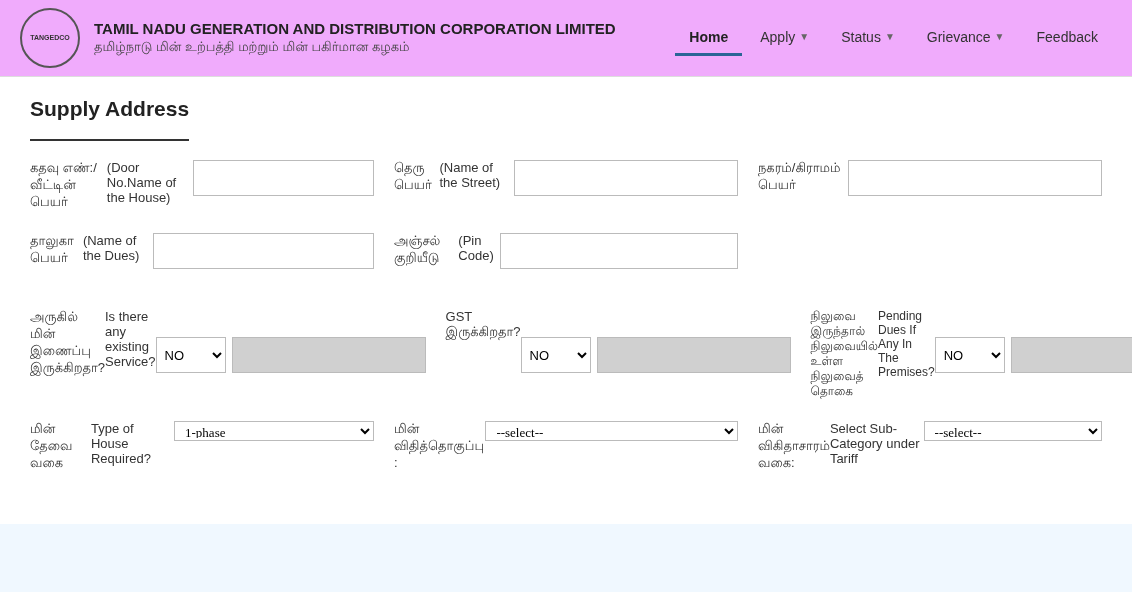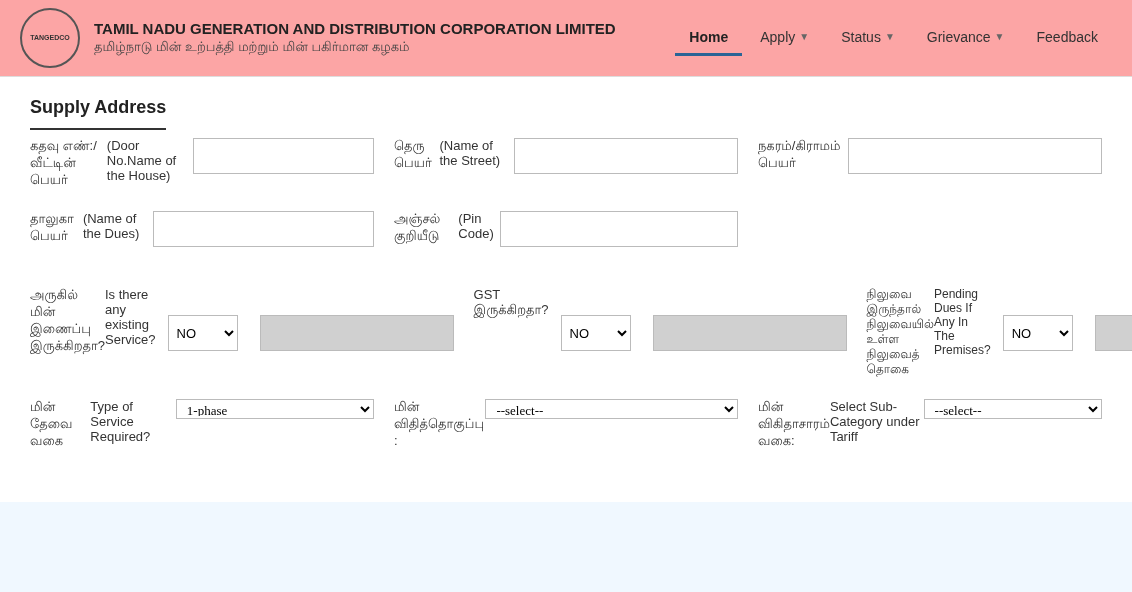--- a/index.html
+++ b/index.html
@@ -1,20 +1,20 @@
 <!DOCTYPE html>
 <html><head>
   <meta charset="utf-8">
   <style>
     * { box-sizing: border-box; margin: 0; padding: 0; }
     body { font-family: Arial, sans-serif; background: #f0f8ff; min-height: 592px; }
 
     
     .header {
-      background: #fca5a5;
+      background: #f0abfc;
       display: flex;
       align-items: center;
       padding: 8px 20px;
       border-bottom: 1px solid #ddd;
       position: relative;
     }
     .logo-circle {
       width: 60px;
       height: 60px;
       border-radius: 50%;
@@ -71,27 +71,27 @@
     }
 
     
     .main-content {
       background: white;
       margin: 0;
       padding: 20px 30px 30px 30px;
     }
 
     .section-title {
-      font-size: 18px;
+      font-size: 21px;
       font-weight: bold;
       color: #222;
       border-bottom: 2px solid #333;
       display: inline-block;
-      padding-bottom: 10px;
-      margin-bottom: 8px;
+      padding-bottom: 18px;
+      margin-bottom: 19px;
     }
 
     .form-row {
       display: flex;
       gap: 20px;
       margin-bottom: 20px;
     }
     .form-group {
       flex: 1;
       display: flex;
@@ -113,22 +113,21 @@
       border: 1px solid #bbb;
       background: white;
       padding: 4px 8px;
       font-size: 13px;
     }
 
     
     .inline-group {
       display: flex;
       align-items: center;
-      gap: 22px;
-      margin-left: 12px;
+      gap: 6px;
     }
     .select-small {
       height: 36px;
       border: 1px solid #bbb;
       background: white;
       font-size: 13px;
       padding: 2px 4px;
       min-width: 70px;
     }
     .input-inline {
@@ -255,21 +254,21 @@
         </select>
         <input type="text" class="input-inline" style="background: rgb(208, 208, 208);">
       </div>
     </div>
   </div>
 
   
   <div class="form-row">
     <div class="form-group">
       <div class="form-label-ta">மின் தேவை வகை</div>
-      <div class="form-label-en">Type of Service Required?</div>
+      <div class="form-label-en">Type of House Required?</div>
       <select class="form-select-full">
         <option>1-phase</option>
         <option>3-phase</option>
       </select>
     </div>
     <div class="form-group">
       <div class="form-label-ta">மின் விதித்தொகுப்பு :</div>
       <select class="form-select-full">
         <option>--select--</option>
       </select>

